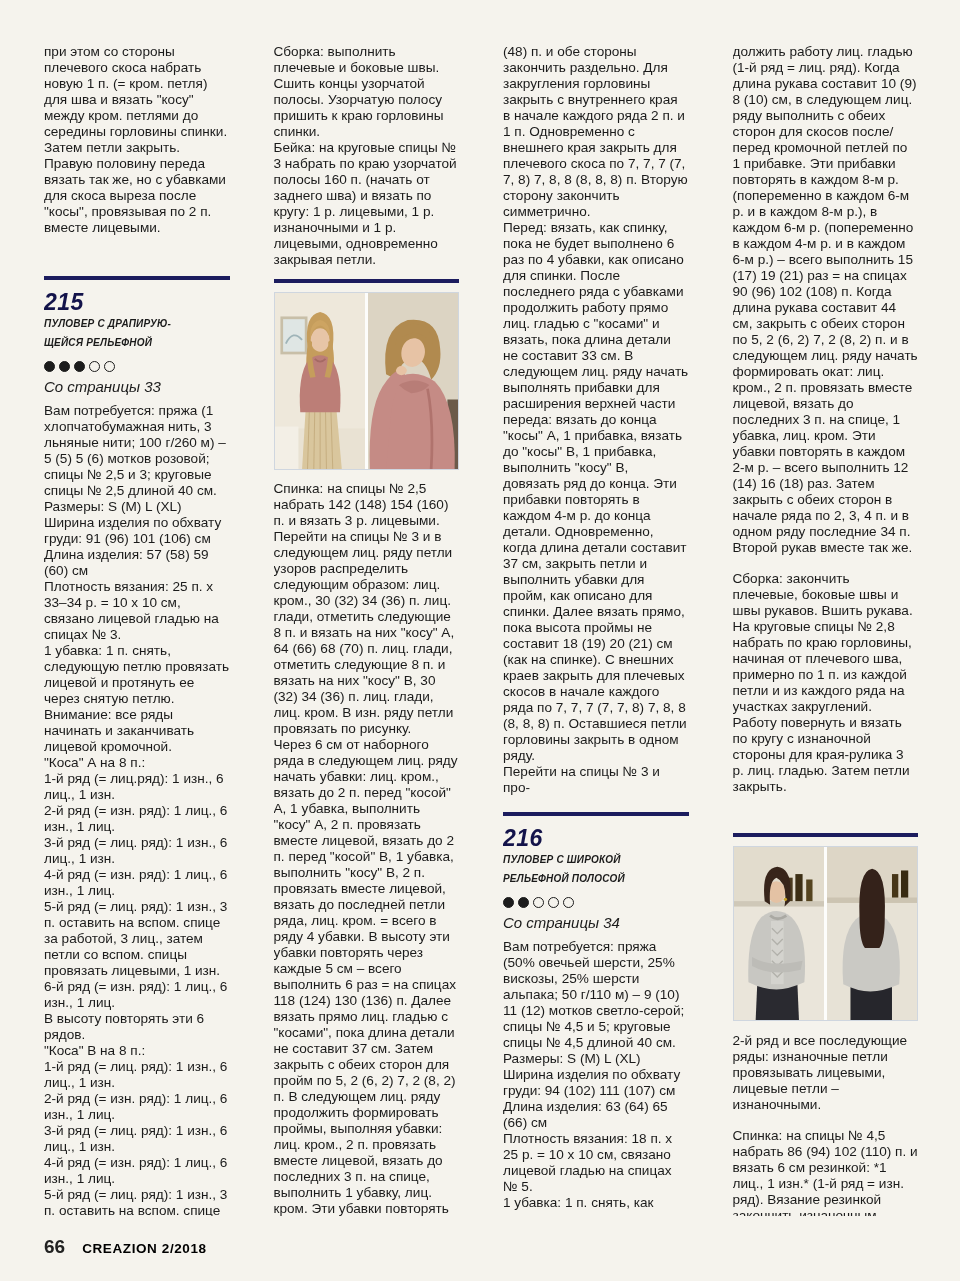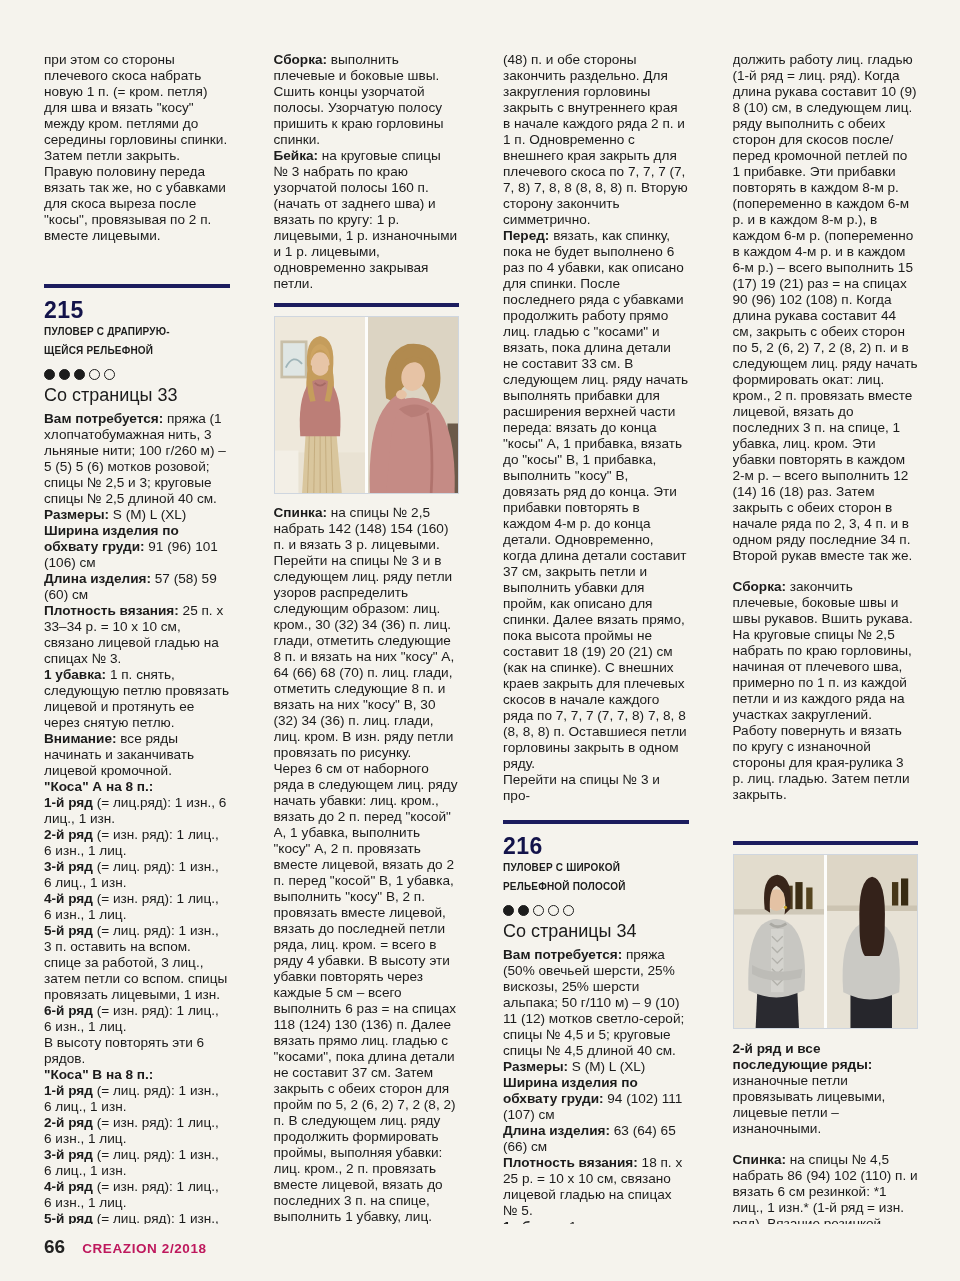--- a/index.html
+++ b/index.html
@@ -1,35 +1,35 @@
 <!DOCTYPE html>
 <html><head>
 <meta charset="utf-8">
 <style>
   html,body{margin:0;padding:0;background:#f4f2ec;}
   .page{position:relative;width:960px;height:1281px;background:#f5f3ed;overflow:hidden;
         font-family:"Liberation Sans","DejaVu Sans",sans-serif;color:#1b1b1b;}
-  .columns{position:absolute;left:44px;right:42px;top:52px;height:1172px;
+  .columns{position:absolute;left:44px;right:42px;top:44px;height:1172px;
            display:grid;grid-template-columns:repeat(4,1fr);column-gap:13px;gap:44px;}
   .col{font-size:13.6px;line-height:16px;overflow:hidden;}
   .para{margin:0;}
-  .lead{font-weight:bold;margin-top:10px;}
+  .lead{font-weight:normal;margin-top:10px;}
   .rule{height:4px;background:#1c1c5e;margin:0 0 9px 0;}
   .sec-num{font-size:23px;font-weight:bold;color:#13134a;line-height:26px;letter-spacing:.5px;}
   .sec-title{font-size:10px;font-weight:bold;line-height:18.5px;letter-spacing:.2px;}
   .dots{display:flex;gap:4px;align-items:center;margin:9px 0 7px 0;}
   .dot{width:11px;height:11px;border-radius:50%;border:1.7px solid #1c1c1c;box-sizing:border-box;background:transparent;}
   .dot.filled{background:#1c1c1c;border-color:#1c1c1c;}
-  .sec-src{font-size:18px;margin:0 0 8px 0;}
-  .section-head{margin-bottom:2px;}
+  .sec-src{font-size:15px;margin:0 0 8px 0;}
+  .section-head{margin-bottom:2px;font-style:italic;}
   .photo{display:flex;gap:3px;background:#fdfdfb;border:1px solid #cfd6df;box-sizing:border-box;}
   .photo svg{flex:1;display:block;min-width:0;}
   .footer{position:absolute;left:44px;top:1236px;display:flex;align-items:baseline;gap:17px;}
   .footer .pn{font-size:19px;font-weight:bold;color:#222;}
-  .footer .mag{font-size:13.5px;font-weight:bold;color:#be185d;letter-spacing:.6px;}
+  .footer .mag{font-size:13.5px;font-weight:bold;color:#000000;letter-spacing:.6px;}
 </style>
 </head>
 <body>
 
 <div class="page">
   <div class="columns" id="columns">
       <div class="col">
         <p class="para"><span>при этом со стороны плечевого скоса набрать новую 1 п. (= кром. петля) для шва и вязать "косу" между кром. петлями до середины горловины спинки. Затем петли закрыть.</span></p>
         <p class="para"><span>Правую половину переда вязать так же, но с убавками для скоса выреза после "косы", провязывая по 2 п. вместе лицевыми.</span></p>
         <div style="height: 40px;"></div>
@@ -136,21 +136,21 @@
         <p class="para"><span class="lead">Плотность вязания:</span><span> 18 п. х 25 р. = 10 х 10 см, связано лицевой гладью на спицах № 5.</span></p>
         <p class="para"><span class="lead">1 убавка:</span><span> 1 п. снять, как лицевую, следующую петлю провязать лицевой и протянуть ее через снятую петлю.</span></p>
         <p class="para"><span class="lead">Жемчужный узор:</span></p>
         <p class="para"><span class="lead">1-й ряд:</span><span> *1 лиц., 1 изн.*, повторять от * до * до конца ряда.</span></p>
       </div>
       <div class="col">
         <p class="para"><span>должить работу лиц. гладью (1-й ряд = лиц. ряд). Когда длина рукава составит 10 (9) 8 (10) см, в следующем лиц. ряду выполнить с обеих сторон для скосов после/перед кромочной петлей по 1 прибавке. Эти прибавки повторять в каждом 8-м р. (попеременно в каждом 6-м р. и в каждом 8-м р.), в каждом 6-м р. (попеременно в каждом 4-м р. и в каждом 6-м р.) – всего выполнить 15 (17) 19 (21) раз = на спицах 90 (96) 102 (108) п. Когда длина рукава составит 44 см, закрыть с обеих сторон по 5, 2 (6, 2) 7, 2 (8, 2) п. и в следующем лиц. ряду начать формировать окат: лиц. кром., 2 п. провязать вместе лицевой, вязать до последних 3 п. на спице, 1 убавка, лиц. кром. Эти убавки повторять в каждом 2-м р. – всего выполнить 12 (14) 16 (18) раз. Затем закрыть с обеих сторон в начале ряда по 2, 3, 4 п. и в одном ряду последние 34 п.</span></p>
         <p class="para"><span>Второй рукав вместе так же.</span></p>
         <div style="height: 15px;"></div>
         <p class="para"><span class="lead">Сборка:</span><span> закончить плечевые, боковые швы и швы рукавов. Вшить рукава.</span></p>
-        <p class="para"><span>На круговые спицы № 2,5 набрать по краю горловины, начиная от плечевого шва, примерно по 1 п. из каждой петли и из каждого ряда на участках закруглений. Работу повернуть и вязать по кругу с изнаночной стороны для края-рулика 3 р. лиц. гладью. Затем петли закрыть.</span></p>
+        <p class="para"><span>На круговые спицы № 2,8 набрать по краю горловины, начиная от плечевого шва, примерно по 1 п. из каждой петли и из каждого ряда на участках закруглений. Работу повернуть и вязать по кругу с изнаночной стороны для края-рулика 3 р. лиц. гладью. Затем петли закрыть.</span></p>
         <div style="height: 38px;"></div>
         <div class="rule"></div>
         <div class="photo">
           <svg viewBox="0 0 100 192" preserveAspectRatio="none">
             <rect width="100" height="192" fill="#eae5da"></rect>
             <rect width="100" height="62" fill="#e2dccd"></rect>
             <rect y="60" width="100" height="6" fill="#cfc8b8"></rect>
             <rect x="58" y="34" width="7" height="26" fill="#4a3a1e"></rect>
             <rect x="68" y="30" width="8" height="30" fill="#3c2e14"></rect>
             <rect x="80" y="36" width="7" height="24" fill="#55441f"></rect>

